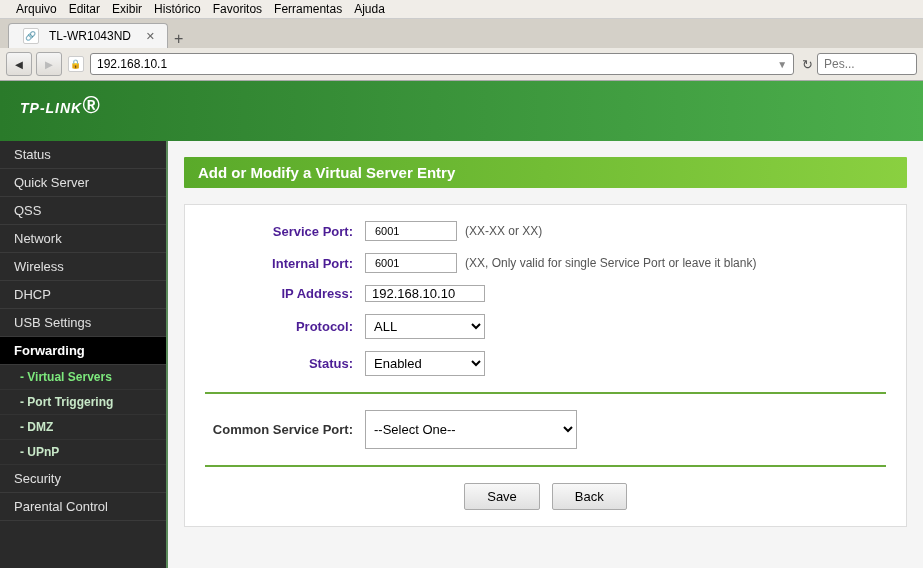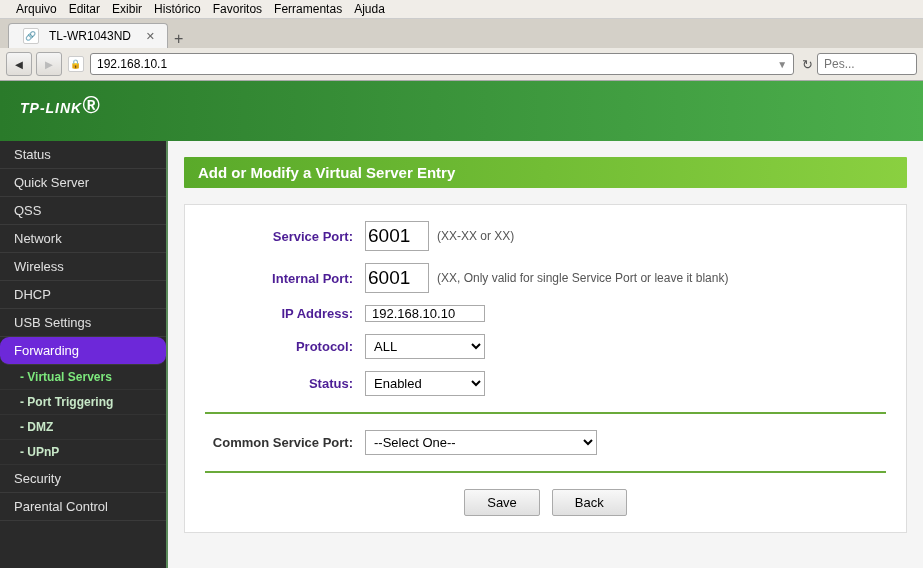--- a/index.html
+++ b/index.html
@@ -31,39 +31,39 @@
     .tplink-header { background: linear-gradient(to right, #2a7a2a, #4caf4c); height: 60px; display: flex; align-items: center; padding: 0 20px; }
     .tplink-logo { color: #fff; font-size: 28px; font-weight: bold; font-style: italic; letter-spacing: 1px; }
     .tplink-logo span { font-size: 14px; vertical-align: super; }
 
     
     .main-layout { display: flex; flex: 1; overflow: hidden; }
 
     
     .sidebar { width: 168px; background: #2a2a2a; color: #fff; font-size: 13px; overflow-y: auto; flex-shrink: 0; border-right: 2px solid #5a8a5a; }
     .sidebar-item { padding: 6px 14px; cursor: pointer; color: #e0e0e0; border-bottom: 1px solid #3a3a3a; }
-    .sidebar-item.active { background: #6d28d9; color: #fff; font-weight: normal; border-radius: 9px; }
+    .sidebar-item.active { background: #000000; color: #fff; font-weight: bold; }
     .sidebar-subitem { padding: 5px 14px 5px 20px; cursor: pointer; color: #c8e8c8; border-bottom: 1px solid #333; font-size: 12px; font-weight: bold; }
     .sidebar-subitem.active { color: #7de87d; }
 
     
     .content-area { flex: 1; background: #f5f5f5; padding: 16px; overflow-y: auto; }
 
     .section-title { background: linear-gradient(to right, #5aaa2a, #8ad040); color: #fff; padding: 7px 14px; font-size: 15px; font-weight: bold; margin-bottom: 16px; border-radius: 1px; }
 
     .form-area { background: #fff; border: 1px solid #ddd; padding: 16px 20px; }
 
     .form-row { display: flex; align-items: center; margin-bottom: 12px; }
     .form-label { width: 160px; text-align: right; padding-right: 12px; font-weight: bold; color: #4c1d95; font-size: 13px; }
     .form-field { display: flex; align-items: center; gap: 8px; }
-    .form-input { border: 1px solid #aaa; padding: 3px 2px; font-size: 19px; width: 64px; background: #fff; }
+    .form-input { border: 1px solid #aaa; padding: 3px 9px; font-size: 11px; width: 92px; background: #fff; }
     .form-input-wide { border: 1px solid #aaa; padding: 0 6px; font-size: 13px; width: 120px; background: #fff; }
     .form-hint { color: #555; font-size: 12px; }
     .form-select { border: 1px solid #aaa; padding: 3px 4px; font-size: 13px; width: 120px; background: #fff; }
-    .form-select-wide { border: 1px solid #aaa; padding: 3px 4px; font-size: 13px; width: 232px; background: #fff; }
+    .form-select-wide { border: 1px solid #aaa; padding: 10px 4px; font-size: 13px; width: 212px; background: #fff; }
 
     .separator { border: none; border-top: 2px solid #6aaa3a; margin: 16px 0; }
 
     .common-service-row { display: flex; align-items: center; margin-bottom: 16px; }
     .common-service-label { width: 160px; text-align: right; padding-right: 12px; font-weight: bold; color: #333; font-size: 13px; }
 
     .button-row { display: flex; gap: 12px; justify-content: center; margin-top: 8px; }
     .btn { background: linear-gradient(to bottom, #f8f8f8, #e0e0e0); border: 1px solid #aaa; padding: 5px 22px; font-size: 13px; cursor: pointer; border-radius: 2px; }
   </style>
 </head>

